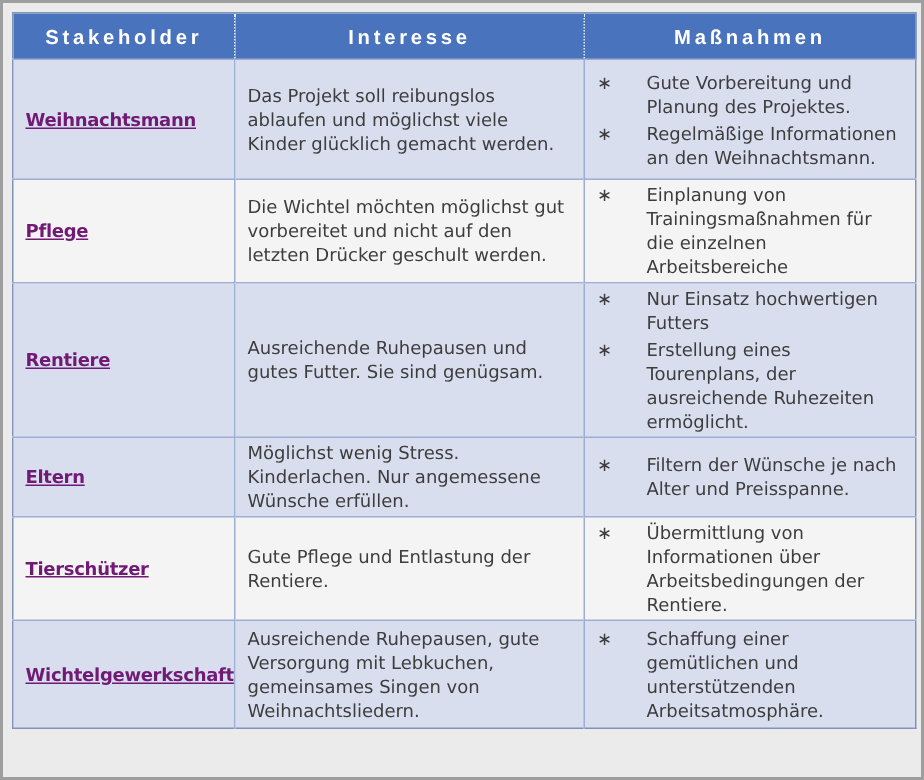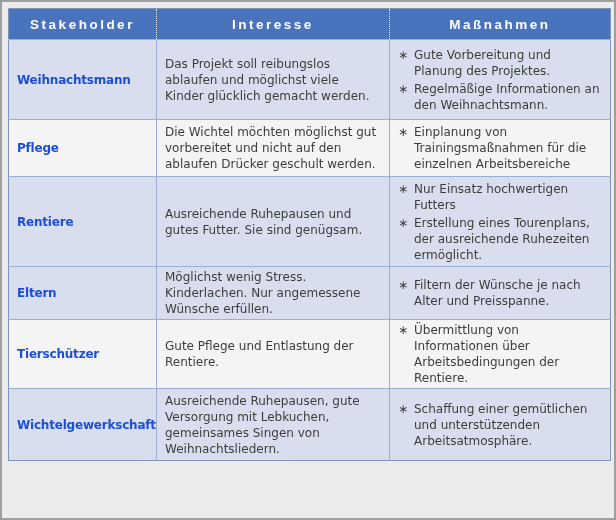--- a/index.html
+++ b/index.html
@@ -67,34 +67,35 @@
   tbody tr:nth-child(3) { height: 90px; }
   tbody tr:nth-child(4) { height: 35px; }
   tbody tr:nth-child(5) { height: 65px; }
   tbody tr:nth-child(6) { height: 72px; }
   tbody tr:nth-child(7) { height: 74px; }
 
   .stake-label {
     font-weight: bold;
     white-space: nowrap;
     letter-spacing: -0.2px;
-    color: #1d4ed8;
+    color: #701a75;
+    text-decoration: underline;
   }
   .c-mass { vertical-align: middle; }
   .m-item {
     display: flex;
     align-items: flex-start;
   }
   .m-item + .m-item { margin-top: 2px; }
   .m-bullet {
     flex: 0 0 16px;
     text-align: left;
     color: #3d3d3d;
   }
-  .m-text { flex: 1 1 auto; }
+  .m-text { flex: 1 1 auto; margin-left: 17px; }
 
   .misspell {
     text-decoration-line: underline;
     text-decoration-style: wavy;
     text-decoration-color: #e03030;
     text-decoration-skip-ink: none;
     text-decoration-thickness: 1px;
   }
 </style>
 </head>
@@ -142,21 +143,21 @@
               </div>
             </div>
     </td>
   </tr>
 
   <tr>
     <td class="c-stake">
       <span class="stake-label">Pflege</span>
     </td>
     <td class="c-int">
-      <span class="int-text">Die Wichtel möchten möglichst gut vorbereitet und nicht auf den ablaufen Drücker geschult werden.</span>
+      <span class="int-text">Die Wichtel möchten möglichst gut vorbereitet und nicht auf den letzten Drücker geschult werden.</span>
     </td>
     <td class="c-mass">
       <div class="m-list">
               <div class="m-item">
                 <span class="m-bullet">∗</span>
                 <span class="m-text">Einplanung von Trainingsmaßnahmen für die einzelnen Arbeitsbereiche</span>
               </div>
             </div>
     </td>
   </tr>

